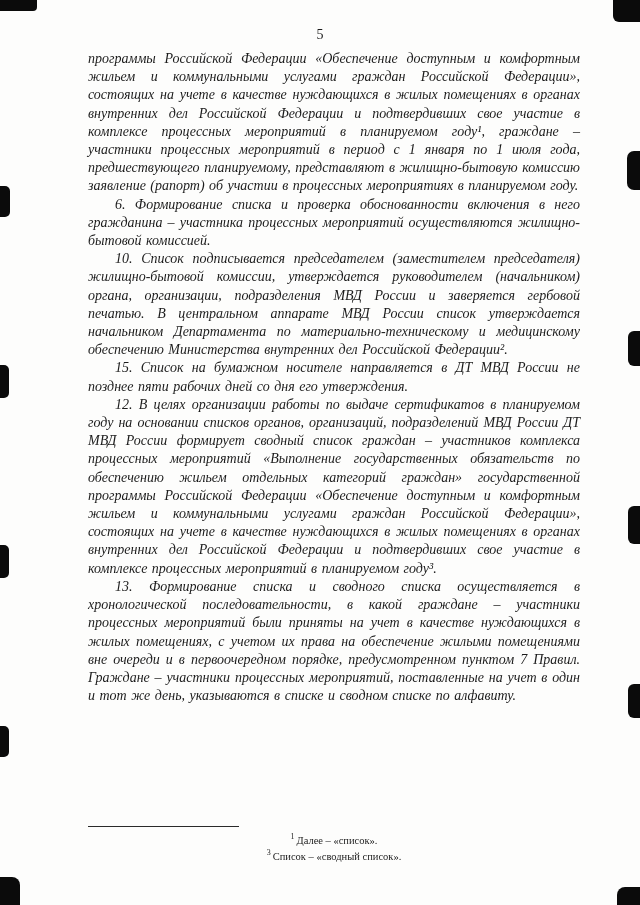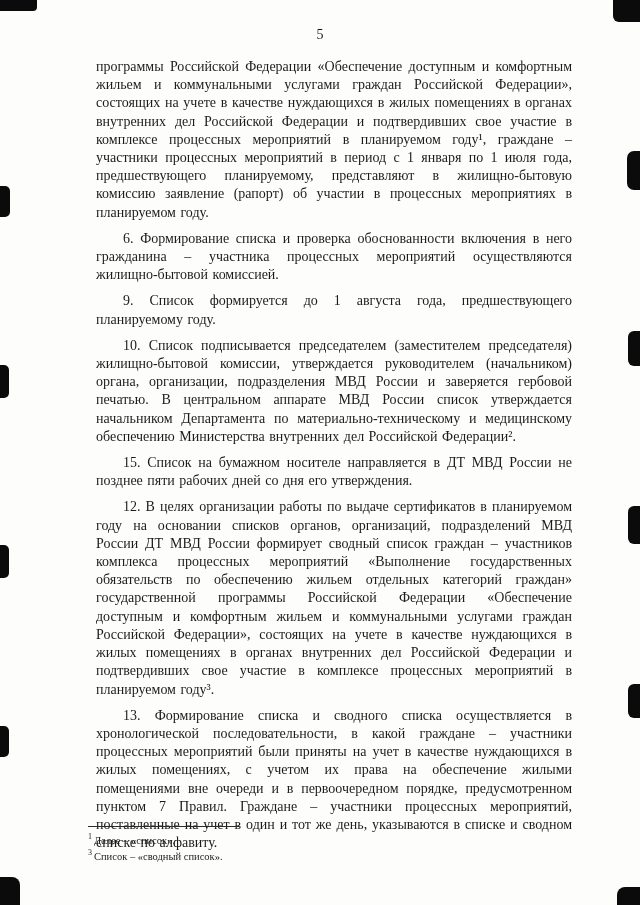--- a/index.html
+++ b/index.html
@@ -30,34 +30,36 @@
     position: absolute;
     top: 50px;
     left: 88px;
     width: 492px;
     font-size: 14px;
     line-height: 18.2px;
     text-align: justify;
     word-spacing: 1px;
   }
   .content p {
-    margin: 8px;
+    margin: 0;
     padding: 0;
+    font-style: italic;
   }
   .content p.indent {
     text-indent: 27px;
   }
   .footnotes {
     position: absolute;
     top: 826px;
     left: 88px;
     width: 492px;
     font-size: 10.5px;
     line-height: 12.5px;
     color: #1c1c1c;
+    text-align: center;
   }
   .footnote-rule {
     width: 151px;
     height: 0;
     border-top: 1px solid #2a2a2a;
     margin-bottom: 4px;
   }
   .footnote sup {
     font-size: 8px;
     margin-right: 2px;
@@ -93,21 +95,20 @@
   <div class="mark mark-r4"></div>
   <div class="mark mark-l4"></div>
   <div class="mark mark-bl"></div>
   <div class="mark mark-br"></div>
 
   <div class="page-number">5</div>
 
   <div class="content">
     <p>программы Российской Федерации «Обеспечение доступным и комфортным жильем и коммунальными услугами граждан Российской Федерации», состоящих на учете в качестве нуждающихся в жилых помещениях в органах внутренних дел Российской Федерации и подтвердивших свое участие в комплексе процессных мероприятий в планируемом году¹, граждане – участники процессных мероприятий в период с 1 января по 1 июля года, предшествующего планируемому, представляют в жилищно-бытовую комиссию заявление (рапорт) об участии в процессных мероприятиях в планируемом году.</p>
     <p class="indent">6. Формирование списка и проверка обоснованности включения в него гражданина – участника процессных мероприятий осуществляются жилищно-бытовой комиссией.</p>
-    <p class="indent">9. Список формируется до 1 августа года, предшествующего планируемому году.</p>
     <p class="indent">10. Список подписывается председателем (заместителем председателя) жилищно-бытовой комиссии, утверждается руководителем (начальником) органа, организации, подразделения МВД России и заверяется гербовой печатью. В центральном аппарате МВД России список утверждается начальником Департамента по материально-техническому и медицинскому обеспечению Министерства внутренних дел Российской Федерации².</p>
     <p class="indent">15. Список на бумажном носителе направляется в ДТ МВД России не позднее пяти рабочих дней со дня его утверждения.</p>
     <p class="indent">12. В целях организации работы по выдаче сертификатов в планируемом году на основании списков органов, организаций, подразделений МВД России ДТ МВД России формирует сводный список граждан – участников комплекса процессных мероприятий «Выполнение государственных обязательств по обеспечению жильем отдельных категорий граждан» государственной программы Российской Федерации «Обеспечение доступным и комфортным жильем и коммунальными услугами граждан Российской Федерации», состоящих на учете в качестве нуждающихся в жилых помещениях в органах внутренних дел Российской Федерации и подтвердивших свое участие в комплексе процессных мероприятий в планируемом году³.</p>
     <p class="indent">13. Формирование списка и сводного списка осуществляется в хронологической последовательности, в какой граждане – участники процессных мероприятий были приняты на учет в качестве нуждающихся в жилых помещениях, с учетом их права на обеспечение жилыми помещениями вне очереди и в первоочередном порядке, предусмотренном пунктом 7 Правил. Граждане – участники процессных мероприятий, поставленные на учет в один и тот же день, указываются в списке и сводном списке по алфавиту.</p>
   </div>
 
   <div class="footnotes">
     <div class="footnote-rule"></div>
     <div class="footnote"><sup>1</sup><span>Далее – «список».</span></div>
     <div class="footnote"><sup>3</sup><span>Список – «сводный список».</span></div>

